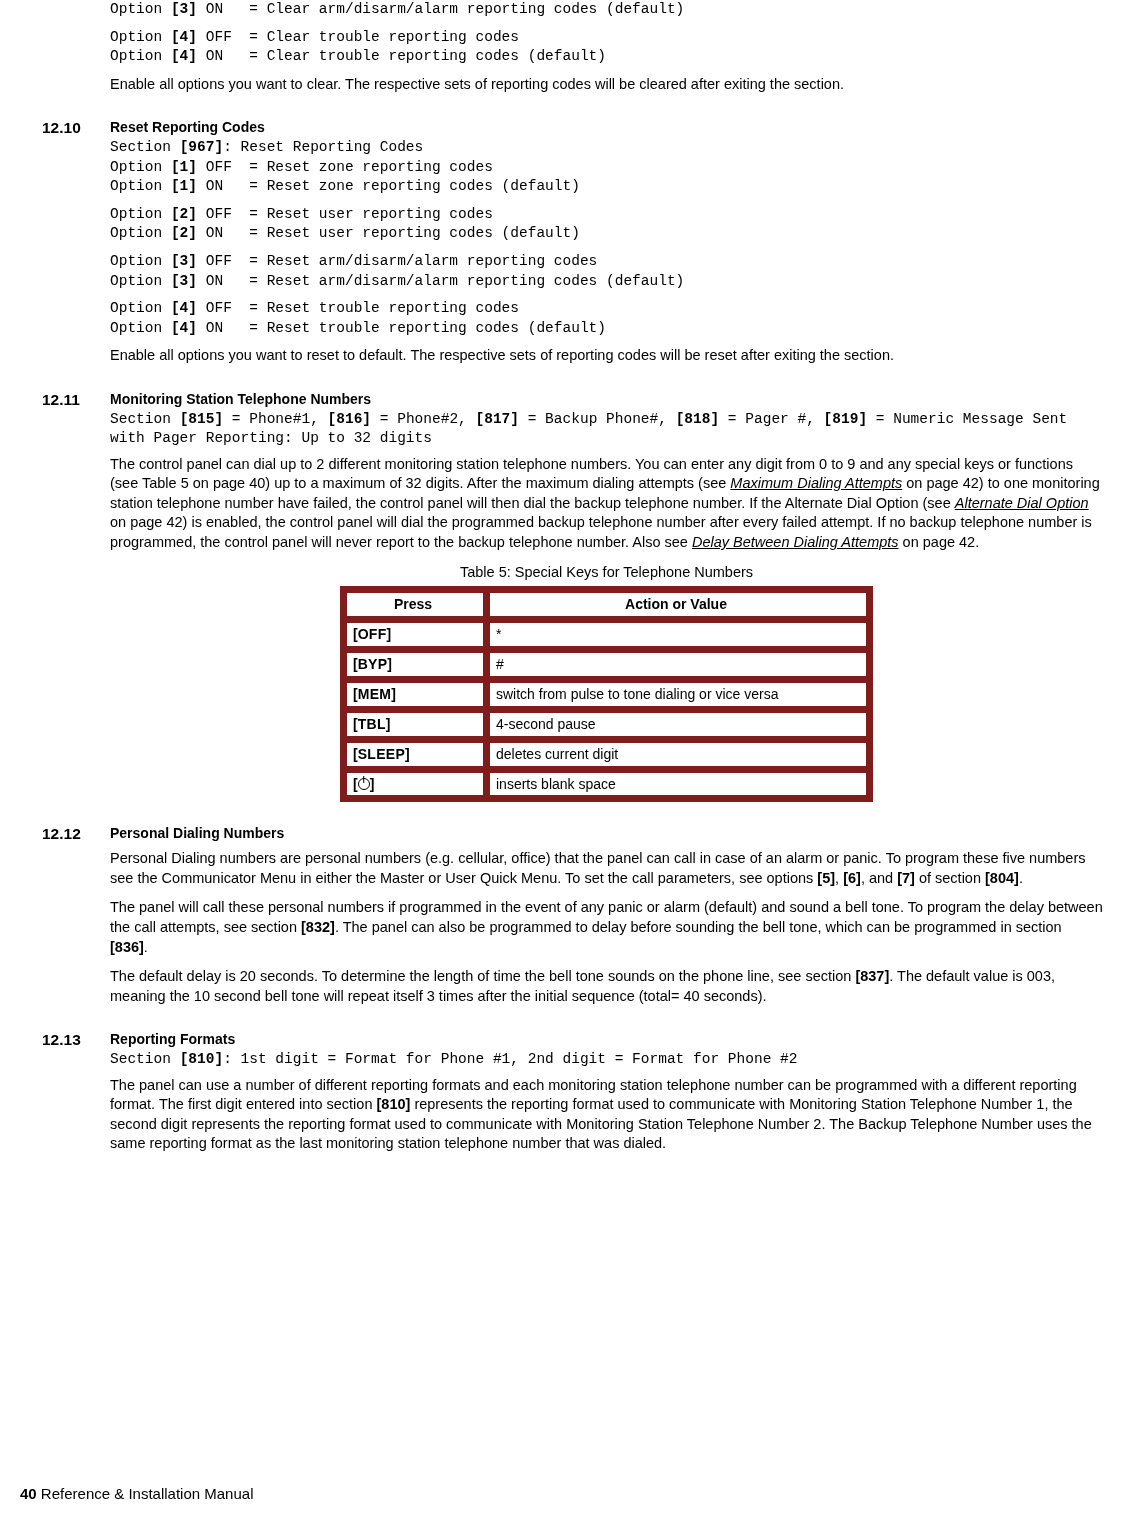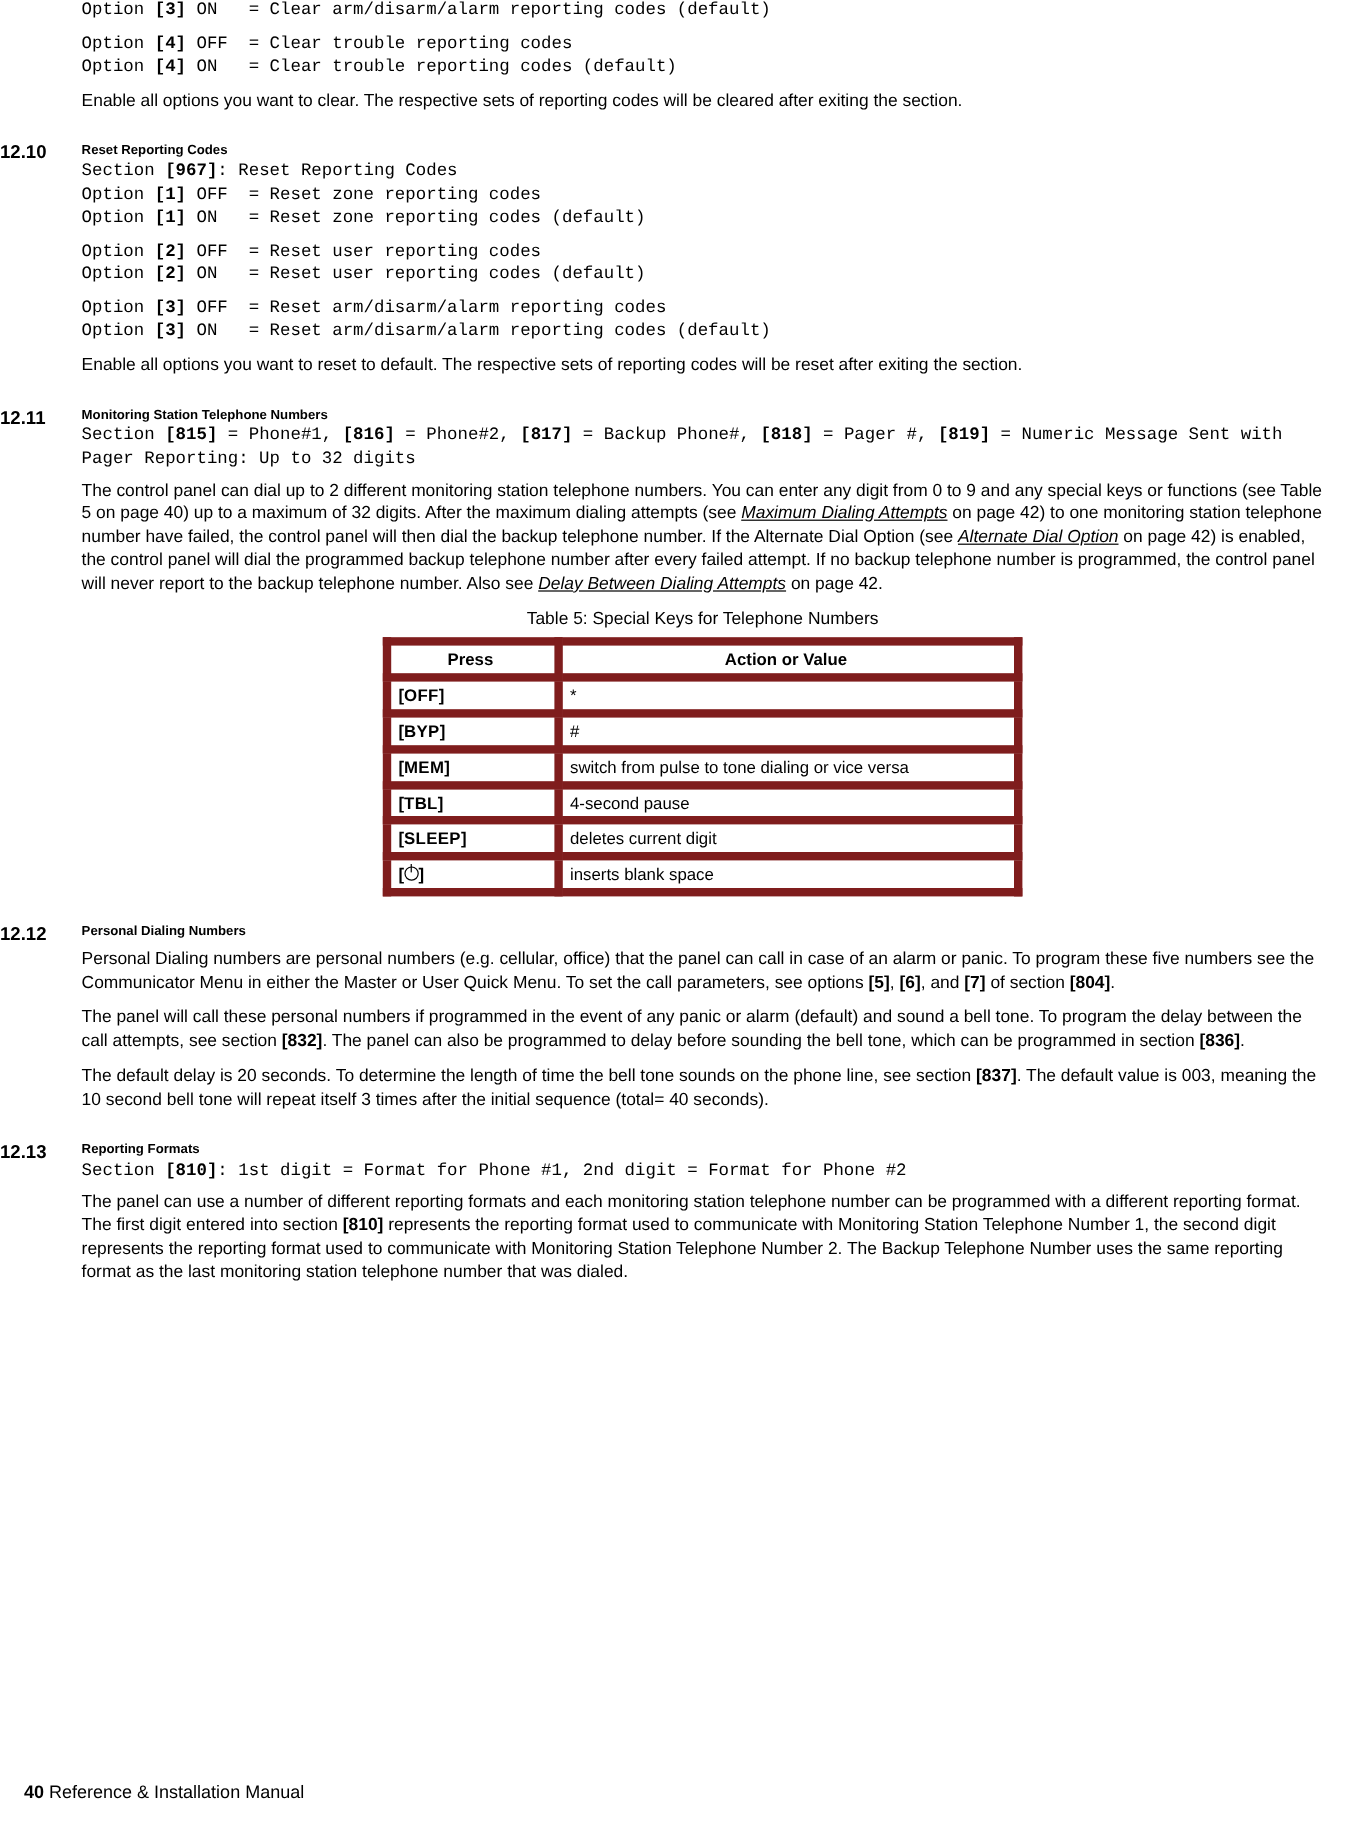--- a/index.html
+++ b/index.html
@@ -8,32 +8,32 @@
     font-size: 14.5px;
     line-height: 1.35;
     color: #000;
     width: 1138px;
     margin: 0;
     padding: 0 35px 0 0;
     box-sizing: border-box;
     position: relative;
     min-height: 1534px;
   }
-  .section { margin-bottom: 14px; }
+  .section { margin-bottom: 14px; padding-left: 42px; }
   .row { display: flex; }
   .num-col {
     width: 68px;
     flex-shrink: 0;
     font-weight: bold;
     font-size: 15.5px;
   }
   .body-col { flex: 1; }
   .heading {
     font-weight: bold;
-    font-size: 11px;
+    font-size: 14px;
     margin: 0 0 1px 0;
   }
   .mono { font-family: "Courier New", Courier, monospace; font-size: 14.5px; }
   .opt-block { margin: 0 0 8px 0; }
   .opt-line { white-space: pre; }
   .para { margin: 6px 0 10px 0; }
   .italic { font-style: italic; text-decoration: underline; }
   .table-caption { text-align: center; margin: 6px 0 4px 0; }
   table.keys {
     border-collapse: collapse;
@@ -105,20 +105,24 @@
             <div class="mono opt-line">Option <b>[1]</b> ON   = Reset zone reporting codes (default)</div>
           </div>
           <div class="opt-block">
             <div class="mono opt-line">Option <b>[2]</b> OFF  = Reset user reporting codes</div>
             <div class="mono opt-line">Option <b>[2]</b> ON   = Reset user reporting codes (default)</div>
           </div>
           <div class="opt-block">
             <div class="mono opt-line">Option <b>[3]</b> OFF  = Reset arm/disarm/alarm reporting codes</div>
             <div class="mono opt-line">Option <b>[3]</b> ON   = Reset arm/disarm/alarm reporting codes (default)</div>
           </div>
+          <div class="opt-block">
+            <div class="mono opt-line">Option <b>[4]</b> OFF  = Reset trouble reporting codes</div>
+            <div class="mono opt-line">Option <b>[4]</b> ON   = Reset trouble reporting codes (default)</div>
+          </div>
         </div>
       <div class="para">Enable all options you want to reset to default. The respective sets of reporting codes will be reset after exiting the section.</div>
     </div>
   </div>
 </div>
 
 <div class="section">
   <div class="row">
     <div class="num-col">12.11</div>
     <div class="body-col">

